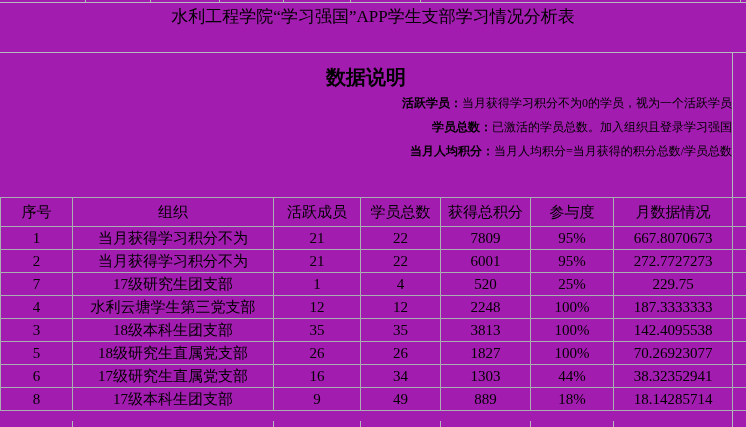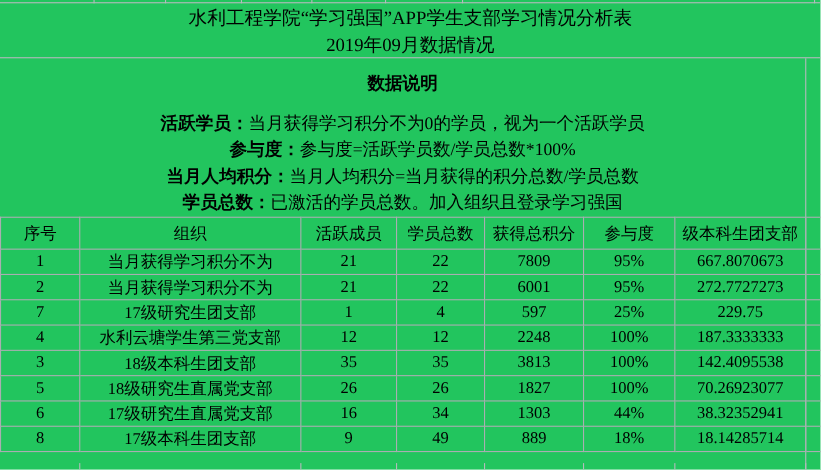--- a/index.html
+++ b/index.html
@@ -2,40 +2,40 @@
 <html><head>
 <meta charset="utf-8">
 <style>
   * { margin: 0; padding: 0; box-sizing: border-box; }
   html, body { background: #ffffff; }
   body {
     width: 746px; height: 427px; overflow: hidden;
     font-family: "Liberation Serif", "DejaVu Serif", serif;
     color: #000000;
   }
-  .screen { position: relative; width: 746px; height: 427px; background: #22c55e; }
+  .screen { position: relative; width: 746px; height: 427px; background: #a21caf; }
 
   
   .top-ruler { position: absolute; left: 0; top: 0; width: 746px; height: 3px; border-bottom: 1px solid #b5babc; }
   .tick { position: absolute; top: 0; width: 1px; height: 3px; background: #b5babc; }
 
   
   .title-block {
     position: absolute; left: 0; top: 4px; width: 746px; height: 49px;
     border-bottom: 1px solid #b5babc;
     text-align: center; font-size: 17px; line-height: 24px; padding-top: 1px;
   }
 
   
   .vline-right { position: absolute; left: 732px; top: 53px; width: 1px; height: 374px; background: #b5babc; }
 
   
   .notes { position: absolute; left: 0; top: 53px; width: 732px; text-align: center; }
-  .notes-heading { font-weight: bold; font-size: 16px; margin-top: 13px; margin-bottom: 13px; line-height: 22px; }
-  .note-line { font-size: 16px; line-height: 24px; white-space: nowrap; }
+  .notes-heading { font-weight: bold; font-size: 20px; margin-top: 13px; margin-bottom: 3px; line-height: 22px; }
+  .note-line { font-size: 12px; line-height: 24px; white-space: nowrap; text-align: right; }
   .note-line b { font-weight: bold; }
 
   
   table.report {
     position: absolute; left: 0; top: 197px;
     border-collapse: collapse; table-layout: fixed; width: 746px;
   }
   .report th, .report td {
     border: 1px solid #a9aeb1; text-align: center; vertical-align: middle;
     font-weight: normal; font-size: 15px; padding: 0;
@@ -58,31 +58,29 @@
       <div class="tick" style="left: 150px;"></div>
       <div class="tick" style="left: 219px;"></div>
       <div class="tick" style="left: 283px;"></div>
       <div class="tick" style="left: 350px;"></div>
       <div class="tick" style="left: 420px;"></div>
       <div class="tick" style="left: 740px;"></div>
     </div>
 
   <div class="title-block">
     <div>水利工程学院“学习强国”APP学生支部学习情况分析表</div>
-    <div>2019年09月数据情况</div>
   </div>
 
   <div class="vline-right"></div>
 
   <div class="notes">
     <div class="notes-heading">数据说明</div>
     <div class="note-line"><b>活跃学员：</b><span>当月获得学习积分不为0的学员，视为一个活跃学员</span></div>
-    <div class="note-line"><b>参与度：</b><span>参与度=活跃学员数/学员总数*100%</span></div>
+    <div class="note-line"><b>学员总数：</b><span>已激活的学员总数。加入组织且登录学习强国</span></div>
     <div class="note-line"><b>当月人均积分：</b><span>当月人均积分=当月获得的积分总数/学员总数</span></div>
-    <div class="note-line"><b>学员总数：</b><span>已激活的学员总数。加入组织且登录学习强国</span></div>
   </div>
 
   <table class="report">
     <colgroup>
       <col style="width:72px">
         <col style="width:201px">
         <col style="width:87px">
       <col style="width:80px">
         <col style="width:90px">
         <col style="width:83px">
@@ -90,21 +88,21 @@
         <col style="width:14px">
     </colgroup>
     <thead id="report-thead">
         <tr>
           <th>序号</th>
           <th>组织</th>
           <th>活跃成员</th>
           <th>学员总数</th>
           <th>获得总积分</th>
           <th>参与度</th>
-          <th>级本科生团支部</th>
+          <th>月数据情况</th>
           <th class="ghost"></th>
         </tr>
       </thead>
     <tbody id="report-tbody">
         <tr>
           <td>1</td>
           <td>当月获得学习积分不为</td>
           <td>21</td>
           <td>22</td>
           <td>7809</td>
@@ -120,21 +118,21 @@
           <td>6001</td>
           <td>95%</td>
           <td>272.7727273</td>
           <td class="ghost"></td>
         </tr>
         <tr>
           <td>7</td>
           <td>17级研究生团支部</td>
           <td>1</td>
           <td>4</td>
-          <td>597</td>
+          <td>520</td>
           <td>25%</td>
           <td>229.75</td>
           <td class="ghost"></td>
         </tr>
         <tr>
           <td>4</td>
           <td>水利云塘学生第三党支部</td>
           <td>12</td>
           <td>12</td>
           <td>2248</td>

